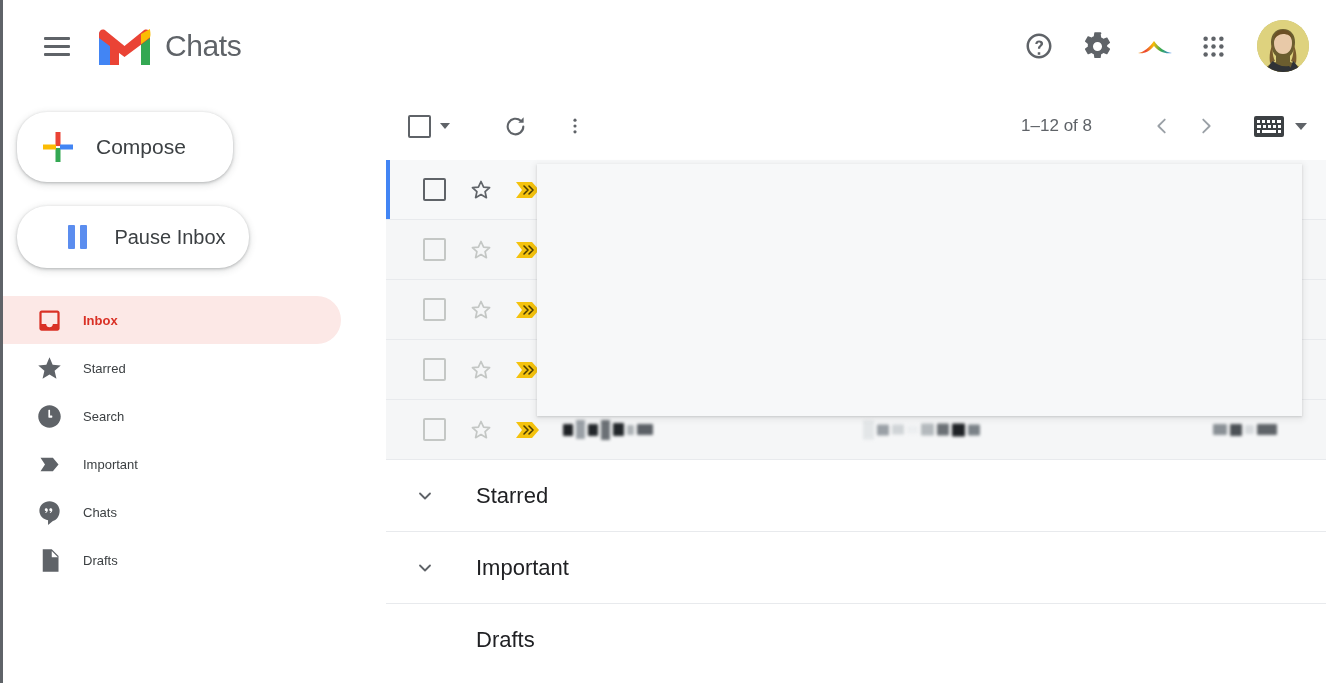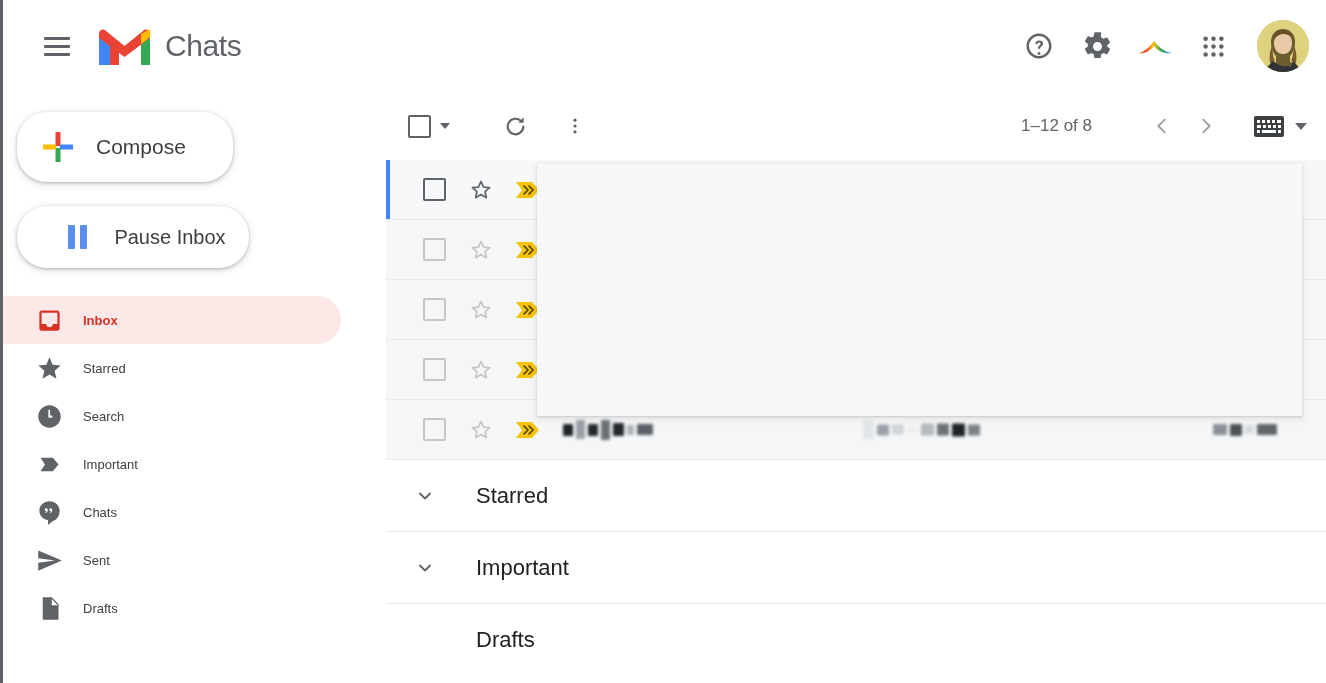--- a/index.html
+++ b/index.html
@@ -386,29 +386,20 @@
         <span class="nav-icon">
           <svg width="27" height="27" viewBox="0 0 24 24">
             <path fill="#5f6368" d="M12 2C6.9 2 3 5.9 3 10.5c0 4.2 3.3 7.8 7.7 8.4V23l4.3-3.4c3.5-1.2 6-4.4 6-9C21 5.9 17.1 2 12 2z"></path>
             <path fill="#ffffff" d="M9 8.2c.9 0 1.5.6 1.5 1.6 0 1.2-.7 2.1-1.9 2.6l-.4-.7c.6-.3 1-.7 1.1-1.1-.1 0-.2.1-.3.1-.7 0-1.2-.5-1.2-1.2 0-.7.5-1.3 1.2-1.3zm4 0c.9 0 1.5.6 1.5 1.6 0 1.2-.7 2.1-1.9 2.6l-.4-.7c.6-.3 1-.7 1.1-1.1-.1 0-.2.1-.3.1-.7 0-1.2-.5-1.2-1.2 0-.7.5-1.3 1.2-1.3z"></path>
           </svg>
         </span>
         <span class="nav-label">Chats</span>
         <span class="nav-count"></span>
       </div>
 
-      <div class="nav-item">
-        <span class="nav-icon">
-          <svg width="27" height="27" viewBox="0 0 24 24">
-              <path fill="#5f6368" d="M2.01 21L23 12 2.01 3 2 10l15 2-15 2z"></path>
-            </svg>
-        </span>
-        <span class="nav-label">Sent</span>
-        <span class="nav-count"></span>
-      </div>
 
 
       <div class="nav-item">
         <span class="nav-icon">
           <svg width="27" height="27" viewBox="0 0 24 24">
               <path fill="#5f6368" d="M6 2h8l6 6v14H6V2zm8 1.5V9h5.5L14 3.5z"></path>
             </svg>
         </span>
         <span class="nav-label">Drafts</span>
         <span class="nav-count"></span>

